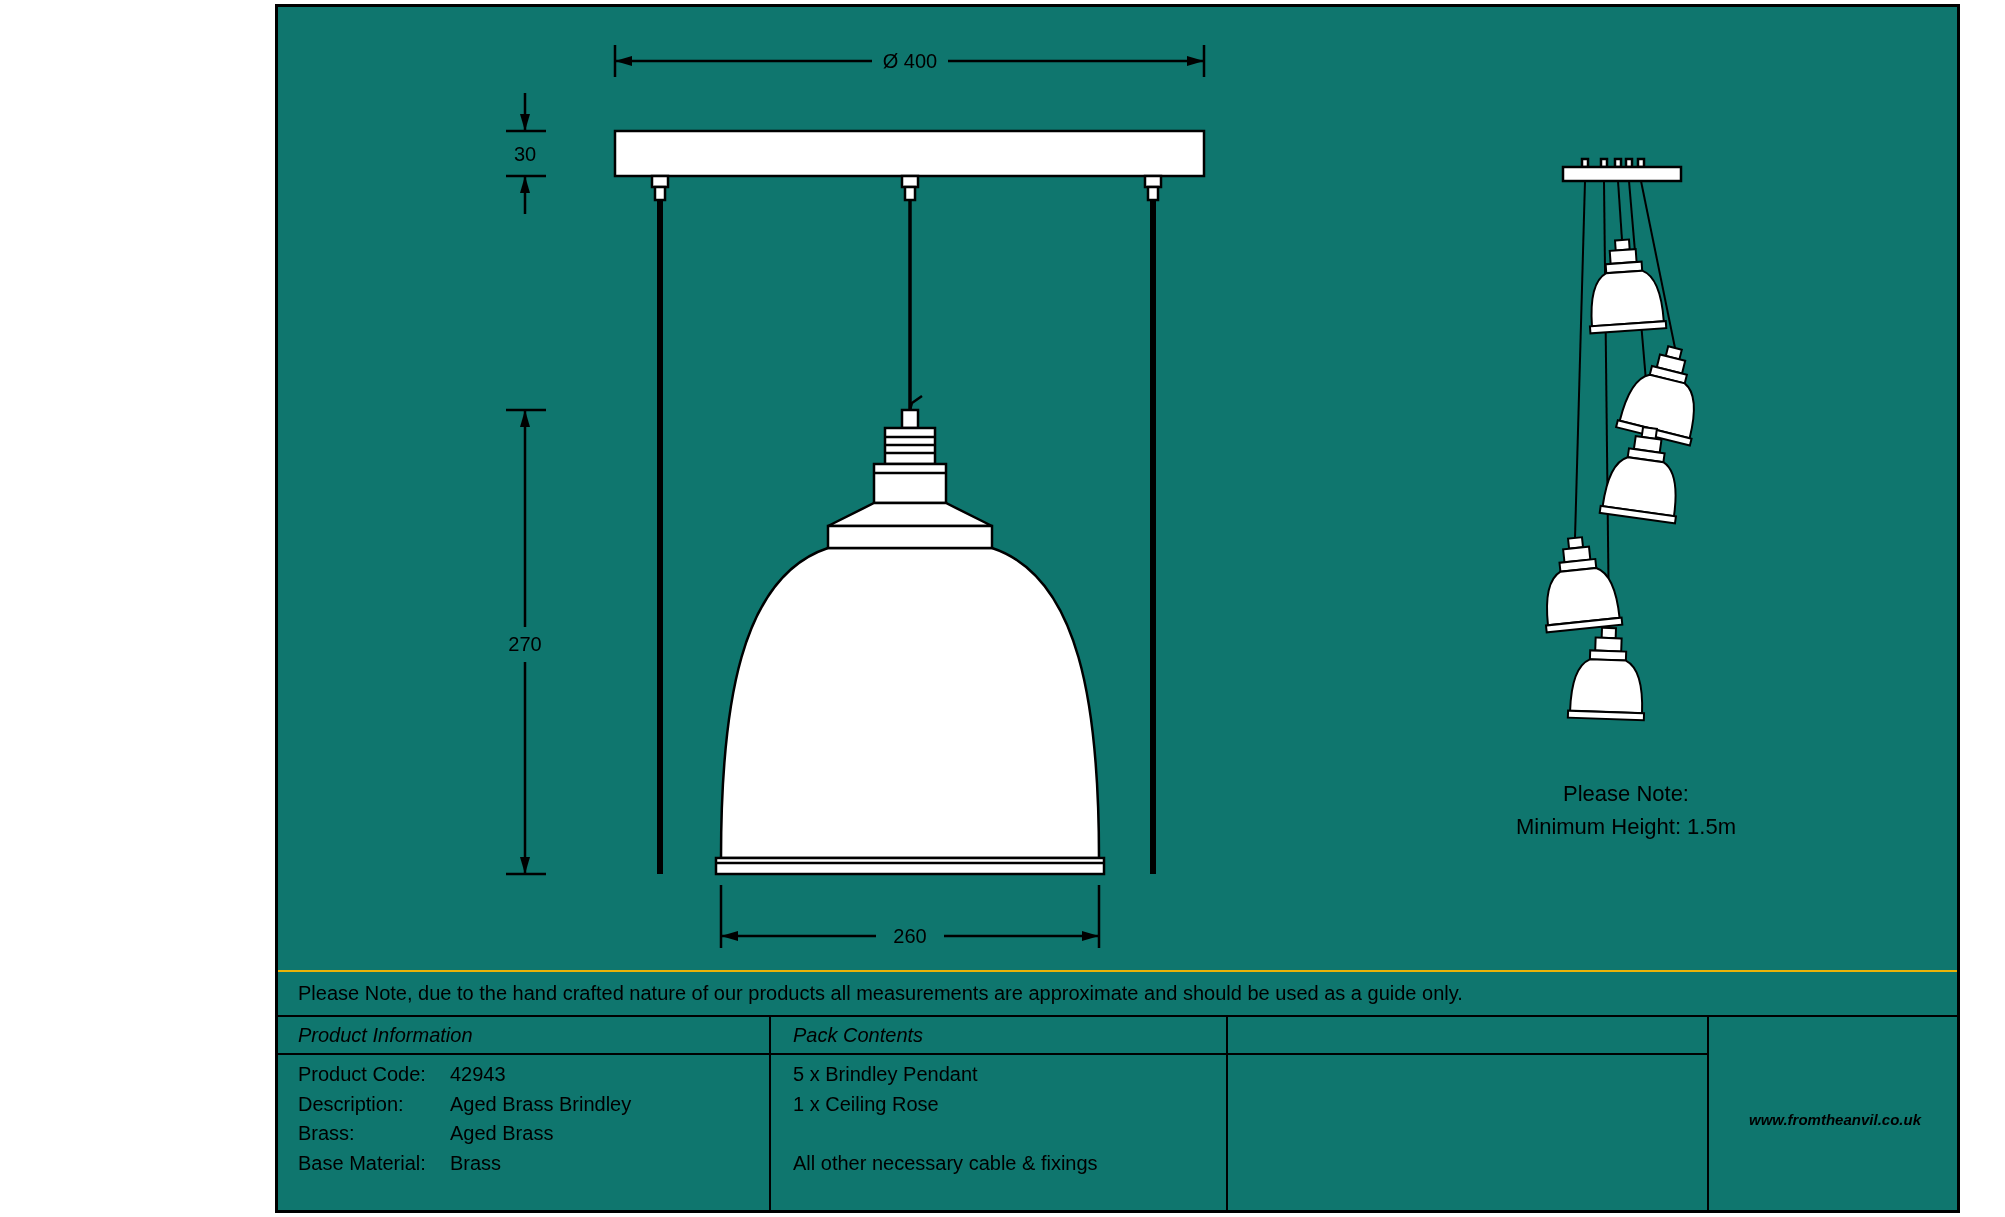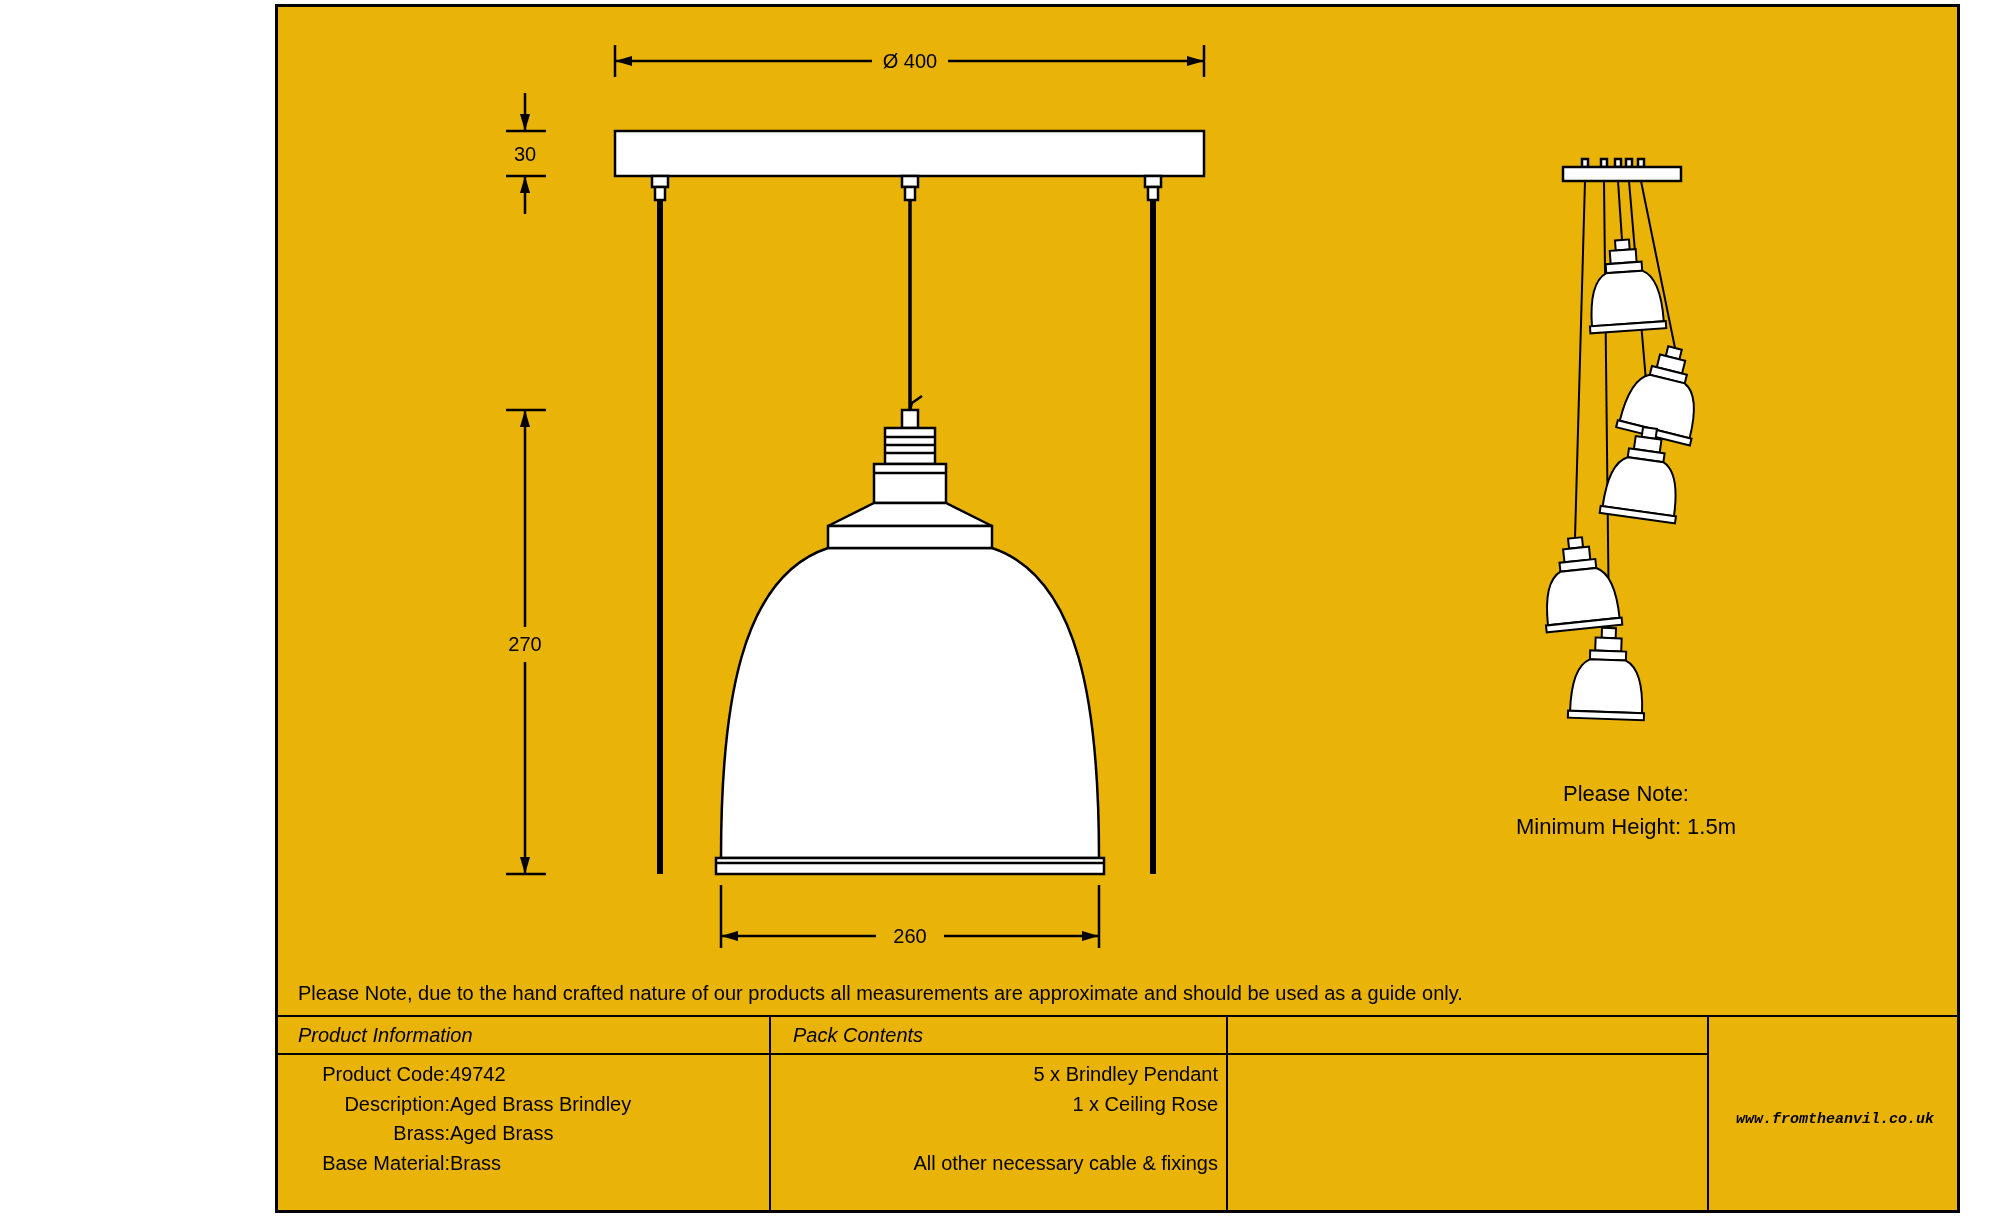--- a/index.html
+++ b/index.html
@@ -1,19 +1,19 @@
 <!DOCTYPE html>
 <html><head>
 <meta charset="utf-8">
 <style>
   * { margin:0; padding:0; box-sizing:border-box; }
   html,body { background:#ffffff; }
   body { font-family:"Liberation Sans", sans-serif; color:#000; }
   .sheet { position:relative; width:2005px; height:1217px; background:#fff; overflow:hidden; }
-  .frame { position:absolute; left:275px; top:4px; width:1685px; height:1209px; border:3px solid #000; background:#eab308;text-align:right; }
+  .frame { position:absolute; left:275px; top:4px; width:1685px; height:1209px; border:3px solid #000; background:#0f766e; }
   .drawing-svg { position:absolute; left:0; top:0; }
 
   .dim { font-family:"Liberation Sans", sans-serif; font-size:20px; fill:#000; text-anchor:middle; }
   .cluster-note { font-family:"Liberation Sans", sans-serif; font-size:22px; fill:#000; text-anchor:middle; }
 
   .note-row { position:absolute; left:0; top:963px; width:100%; height:45px; border-top:2px solid #eab308;
               display:flex; align-items:center; padding-left:20px; font-size:20px; }
   .header-row { position:absolute; left:0; top:1008px; width:100%; height:38px; border-top:2px solid #000; font-size:20px;font-style:italic; }
   .th { position:absolute; top:7px; }
   .th-pi { left:20px; }
@@ -29,21 +29,21 @@
   .pc-line { min-height:29.5px; }
 
   .logo { position:absolute; left:1431px; top:1010px; width:252px; height:197px;
           display:flex; flex-direction:column; align-items:center; justify-content:center; }
   .logo-main { display:flex; align-items:flex-end; }
   .anvil-icon { width:78px; height:58px; margin-right:6px; }
   .logo-words { display:flex; flex-direction:column; }
   .logo-tagline { font-family:"Liberation Serif", serif; font-style:italic; font-size:20px; margin-left:12px; margin-bottom:1px; }
   .logo-brand { font-family:"Liberation Serif", serif; font-weight:700; font-size:48px; line-height:0.85; letter-spacing:1px; }
   .reg { font-size:15px; font-weight:400; vertical-align:top; position:relative; top:-4px; }
-  .logo-site { font-family:Liberation Mono, monospace; font-weight:700; font-style:italic; font-size:15px; margin-top:8px; }
+  .logo-site { font-family:Liberation Sans, sans-serif; font-weight:700; font-style:italic; font-size:15px; margin-top:8px; }
 </style>
 </head>
 <body>
 
 <div class="sheet">
   <div class="frame">
 
     <svg class="drawing-svg" width="1685" height="965" viewBox="0 0 1685 965">
       <defs>
         <g id="mini-lamp" stroke="#000" stroke-width="2" fill="#fff">
@@ -149,21 +149,21 @@
       <span class="th th-pc">Pack Contents</span>
     </div>
     <div class="hdr-bottom-line"></div>
     <div class="vdiv v1"></div>
     <div class="vdiv v2"></div>
     <div class="vdiv v3"></div>
 
     <div class="pi-body">
       <div class="pi-row">
         <span class="pi-label">Product Code:</span>
-        <span class="pi-value">49742</span>
+        <span class="pi-value">42943</span>
       </div>
       <div class="pi-row">
         <span class="pi-label">Description:</span>
         <span class="pi-value">Aged Brass Brindley</span>
       </div>
       <div class="pi-row">
         <span class="pi-label">Brass:</span>
         <span class="pi-value">Aged Brass</span>
       </div>
       <div class="pi-row">

